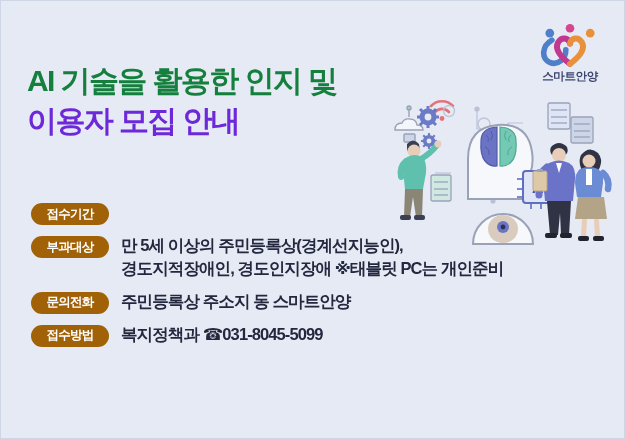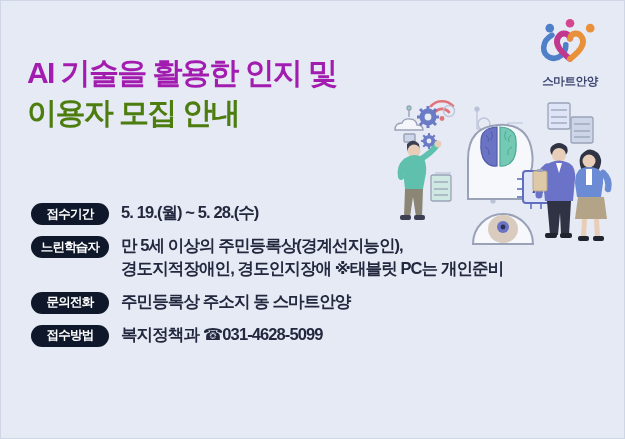--- a/index.html
+++ b/index.html
@@ -14,47 +14,47 @@
     width:625px; height:439px;
     background:#e6eaf4;
     border:1px solid #cfd6e6;
     overflow:hidden;
   }
 
   
   #logo {
     position:absolute; left:528px; top:16px;
     width:82px; height:72px;
-    display:flex; flex-direction:column; align-items:center; justify-content:space-between;
+    display:flex; flex-direction:column; align-items:center; justify-content:center;
   }
   #logo-mark { width:70px; height:46px; display:block; }
   #logo-text {
     margin-top:1px;
     font-size:11.5px; font-weight:bold; letter-spacing:-0.4px;
     color:#3c4470; white-space:nowrap;
   }
 
   
   #headline {
     position:absolute; left:26px; top:52px; width:420px;
   }
   .hl {
     font-size:30px; font-weight:bold; letter-spacing:-1.6px;
     line-height:1.32; white-space:nowrap;
   }
-  .hl-a { color:#a21caf; }
-  .hl-b { color:#4d7c0f; }
+  .hl-a { color:#15803d;margin-top:8px; }
+  .hl-b { color:#6d28d9; }
 
   
   #info { position:absolute; left:30px; top:200px; width:580px; }
   .row { display:flex; align-items:flex-start; margin-bottom:9px; }
   .badge {
     flex:0 0 auto;
     min-width:78px; height:22px;
-    background:#0f172a;
+    background:#a16207;
     border-radius:11px;
     color:#ffffff;
     font-size:12.5px; font-weight:bold; letter-spacing:-0.8px;
     display:flex; align-items:center; justify-content:center;
     margin-top:2px;
   }
   .rowtext {
     margin-left:12px;
     font-size:16.5px; font-weight:bold; letter-spacing:-0.9px;
     color:#23283f; line-height:1.42;
@@ -235,41 +235,38 @@
       <path d="M221 130 l5 0 l1 18 l-5 0 z" fill="#e8cdb8"></path>
       <rect x="205" y="147" width="11" height="5" rx="2" fill="#20242f"></rect>
       <rect x="220" y="147" width="11" height="5" rx="2" fill="#20242f"></rect>
     </g>
   </svg>
 
   <div id="info">
 
     <div class="row">
       <div class="badge">접수기간</div>
-      <div class="rowtext">
-        <span class="sub">5. 19.(월) ~ 5. 28.(수)</span>
-      </div>
-    </div>
-
-    <div class="row">
-      <div class="badge">느린학습자</div>
+    </div>
+
+    <div class="row">
+      <div class="badge">부과대상</div>
       <div class="rowtext">
         <span class="sub">만 5세 이상의 주민등록상(경계선지능인),</span>
         <span class="sub note">경도지적장애인, 경도인지장애 ※태블릿 PC는 개인준비</span>
       </div>
     </div>
 
     <div class="row">
       <div class="badge">문의전화</div>
       <div class="rowtext">
         <span class="sub">주민등록상 주소지 동 스마트안양</span>
       </div>
     </div>
 
     <div class="row">
       <div class="badge">접수방법</div>
       <div class="rowtext">
-        <span class="sub">복지정책과 ☎031-4628-5099</span>
+        <span class="sub">복지정책과 ☎031-8045-5099</span>
       </div>
     </div>
 
   </div>
 </div>
 
 </body></html>

